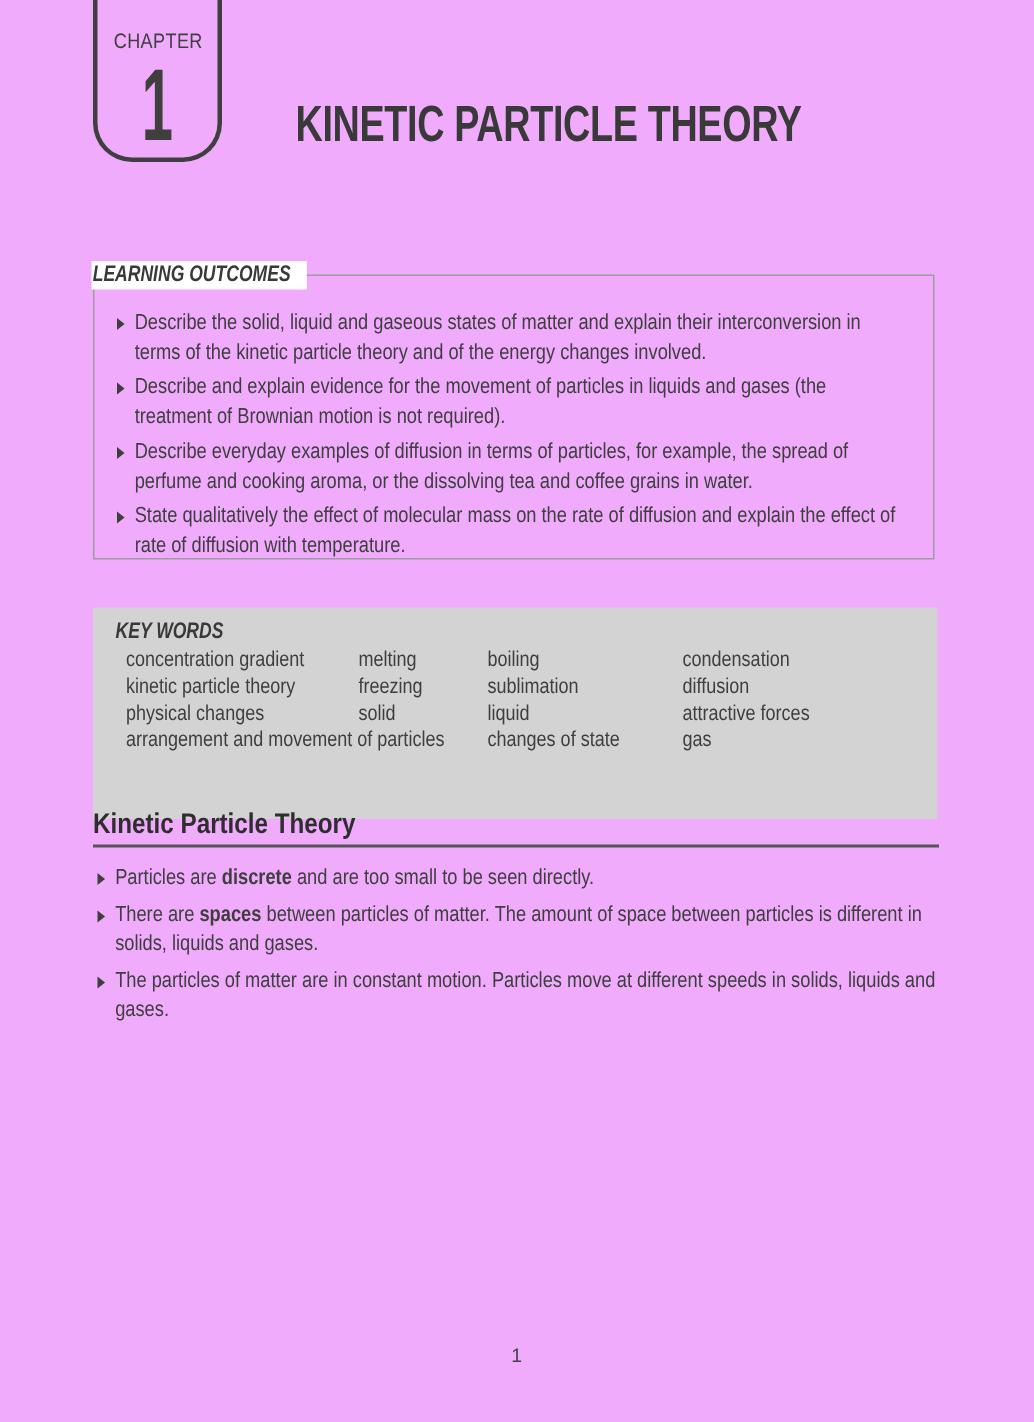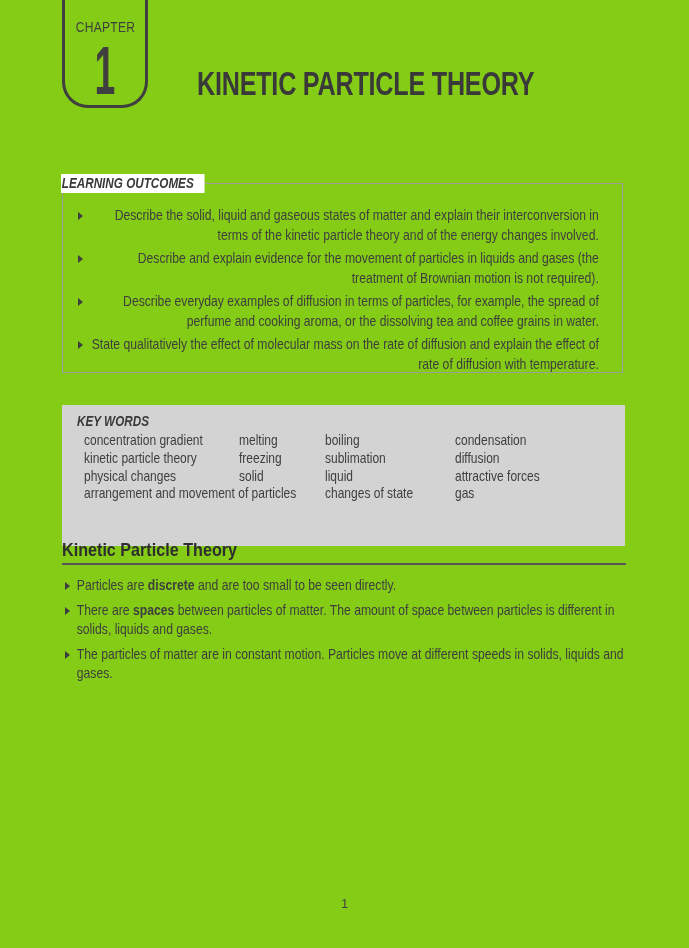--- a/index.html
+++ b/index.html
@@ -1,17 +1,17 @@
 <!DOCTYPE html>
 <html style="--color-text: #3e3e3e; --color-title: #393939; --color-badge_border: #3f3f3f; --color-box_border: #9c9c9c; --color-keywords_bg: #d3d3d3; --color-rule: #555555;"><head>
 <meta charset="utf-8">
 <style>
   html,body{margin:0;padding:0;background:#ffffff;}
   .page{
-    position:relative;width:689px;height:948px;background:#84cc16;overflow:hidden;
+    position:relative;width:689px;height:948px;background:#f0abfc;overflow:hidden;
     font-family:"Liberation Sans", sans-serif;color:var(--color-text,#3e3e3e);
   }
 
   
   .badge{
     position:absolute;left:62px;top:-3px;width:80px;height:108px;
     border:3px solid var(--color-badge_border,#3f3f3f);border-top:none;
     border-radius:0 0 26px 26px;
     display:flex;flex-direction:column;align-items:center;
   }
@@ -28,21 +28,21 @@
   .title{
     position:absolute;left:197px;top:62px;margin:0;
     font-size:34px;line-height:42px;font-weight:700;white-space:nowrap;
     letter-spacing:-.3px;color:var(--color-title,#393939);
     transform:scaleX(.74);transform-origin:left center;
   }
 
   
   .outcomes{
     position:absolute;left:62px;top:183px;width:561px;height:190px;
-    border:1px solid var(--color-box_border,#9c9c9c);box-sizing:border-box;text-align:right;
+    border:1px solid var(--color-box_border,#9c9c9c);box-sizing:border-box;
   }
   .legend{
     position:absolute;top:-10px;left:-2px;background:#fff;
     padding:0 14px 2px 1px;font-style:italic;font-weight:700;font-size:15px;
     white-space:nowrap;color:var(--color-title,#393939);
     transform:scaleX(.78);transform-origin:left center;
   }
   .olist{
     position:absolute;left:15px;top:22px;width:620px;
     transform:scaleX(.84);transform-origin:left top;

